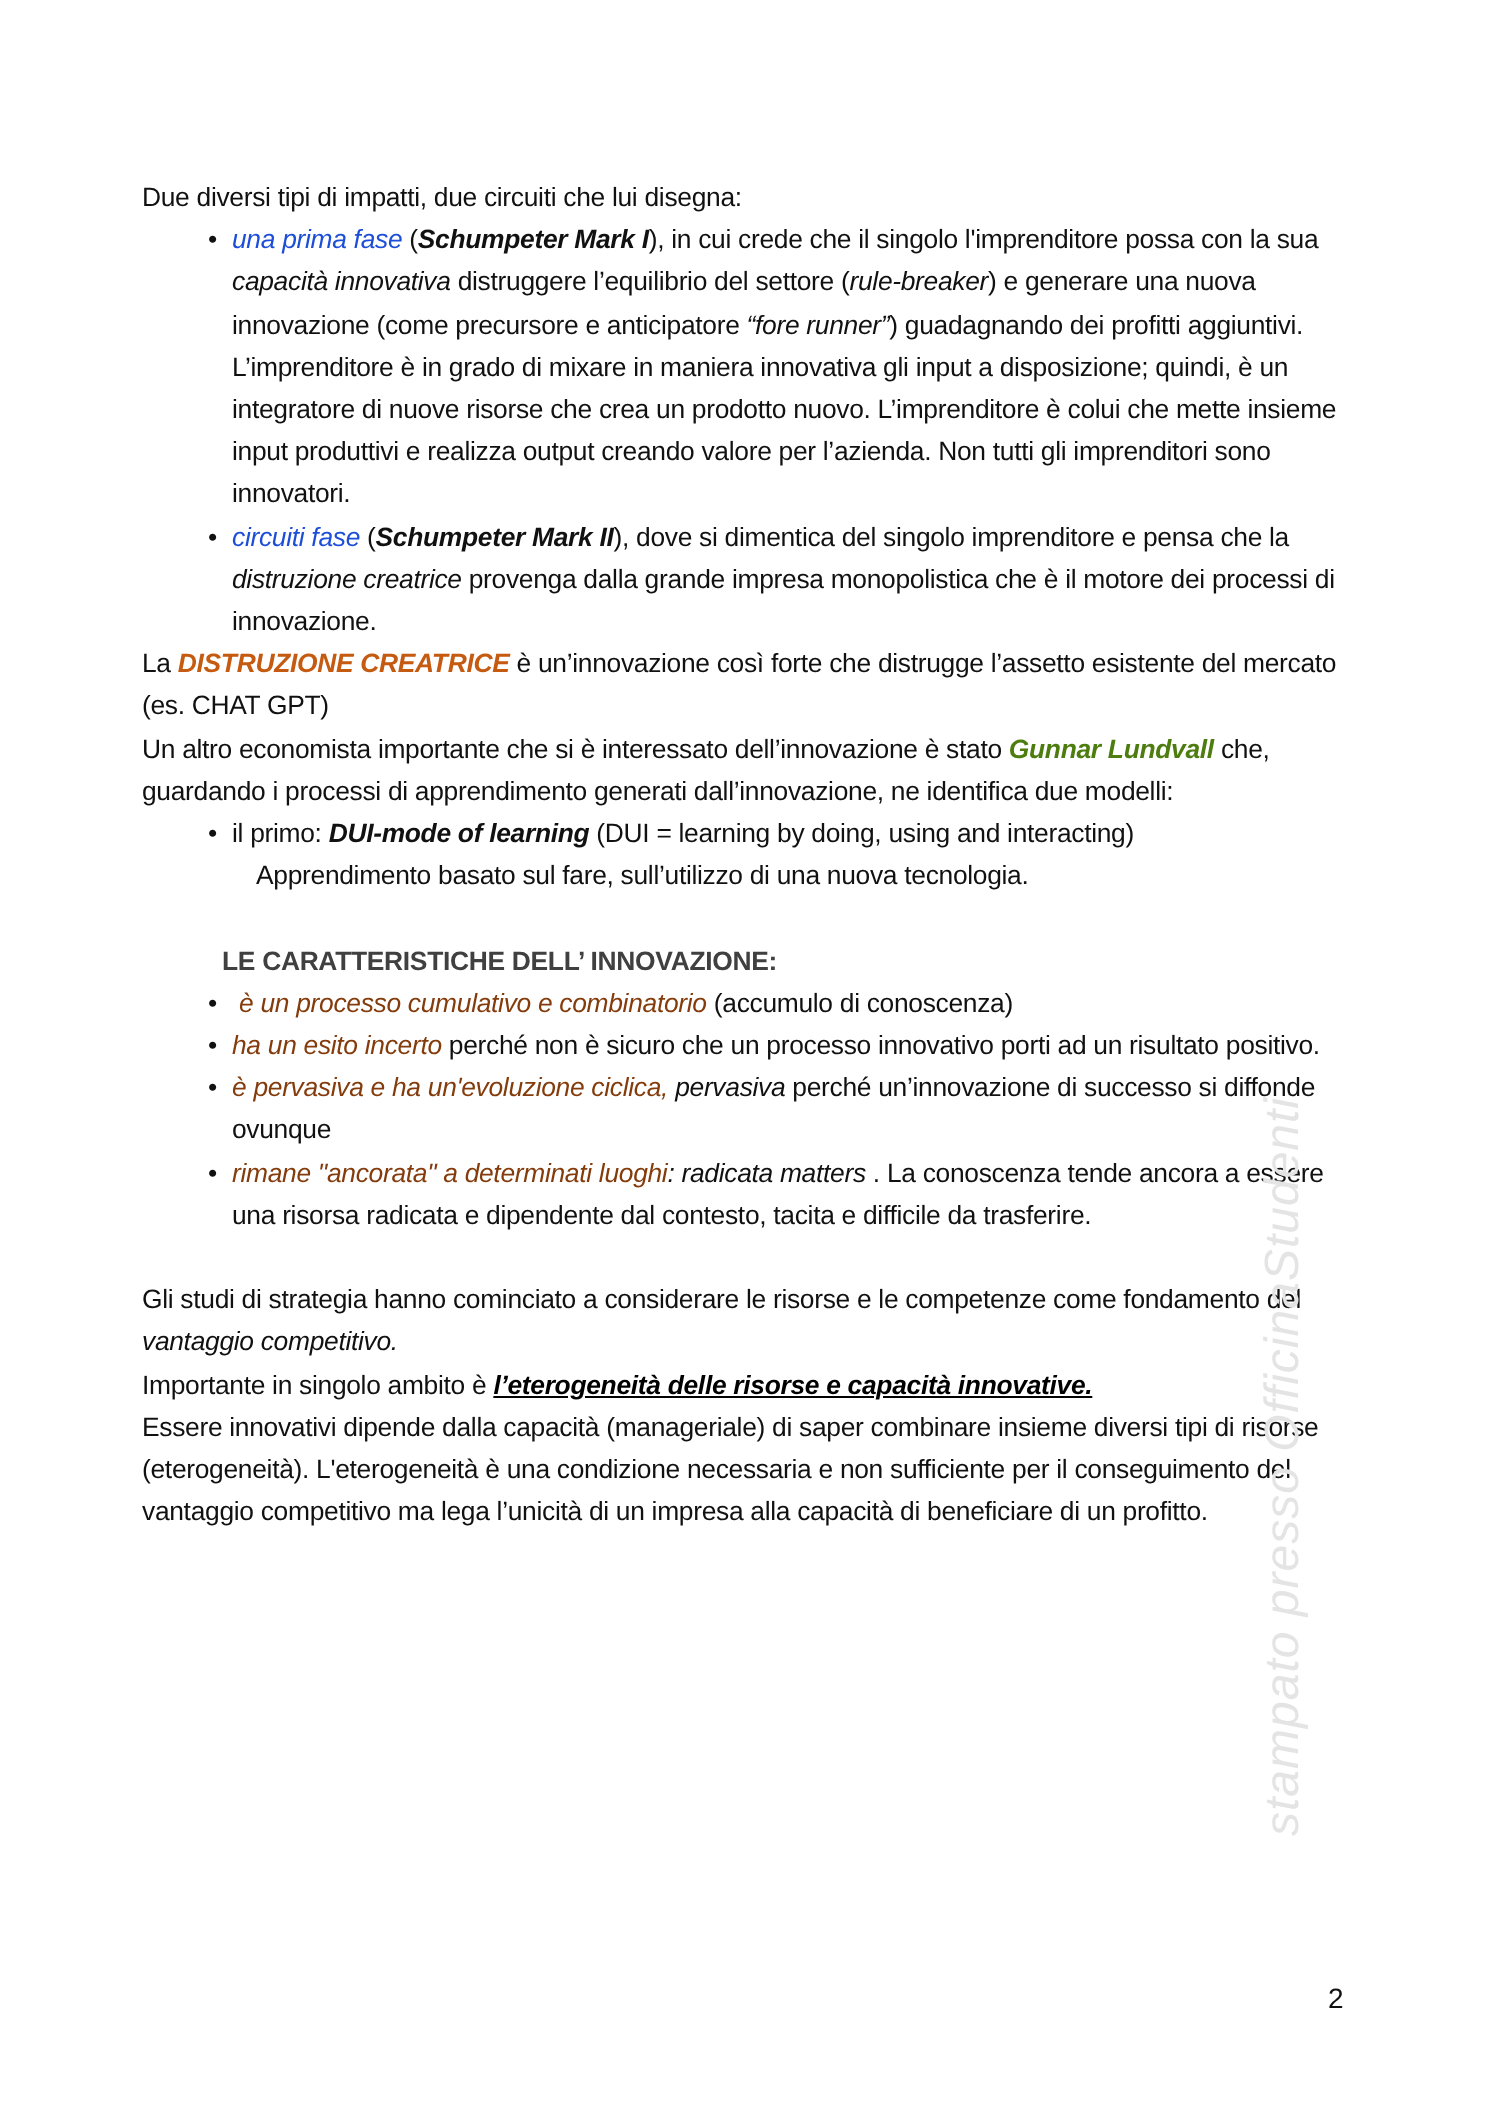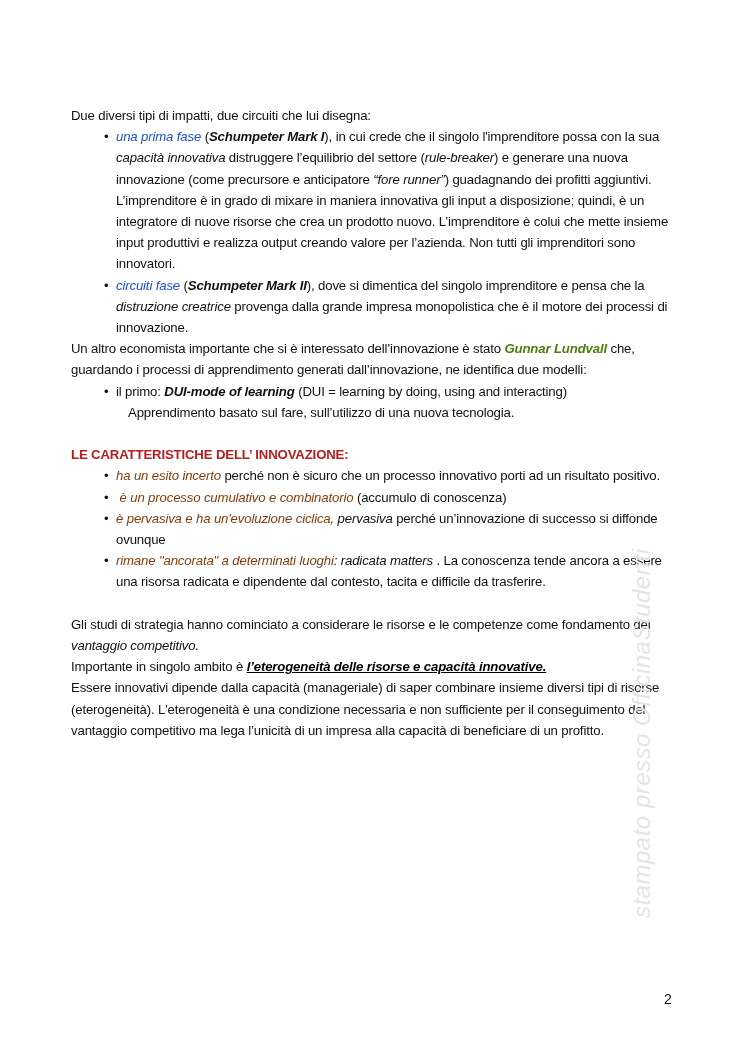--- a/index.html
+++ b/index.html
@@ -1,61 +1,62 @@
 <!DOCTYPE html>
 <html><head>
 <meta charset="utf-8">
 <style>
   html, body { margin: 0; padding: 0; background: #ffffff; }
   body { width: 744px; height: 1052px; position: relative; overflow: hidden;
          font-family: "Liberation Sans", "DejaVu Sans", sans-serif; color: #111; }
   .page { position: absolute; left: 0; top: 0; width: 744px; height: 1052px; background: #fff; }
-  .content { position: absolute; left: 71px; top: 105px; width: 610px; font-size: 13.2px; line-height: 21.2px; letter-spacing: -0.15px; }
+  .content { position: absolute; left: 71px; top: 88px; width: 610px; font-size: 13.2px; line-height: 21.2px; letter-spacing: -0.15px; }
   .p { margin: 0; }
   .bl { position: relative; padding-left: 45px; text-indent: -12px; margin: 0; }
   .bl .dot { display: inline-block; width: 12px; text-indent: 0; }
   .blank { height: 21.2px; }
   .blue { color: #1d4ed8; font-style: italic; }
   .orange { color: #c55a11; font-weight: bold; font-style: italic; }
   .purple { color: #4d7c0f; font-weight: bold; font-style: italic; }
   .brown { color: #843c0c; font-style: italic; }
-  .red-h { color: #b91c1c; font-weight: bold; }
+  .red-h { color: #404040; font-weight: bold; margin-left: 40px; }
   .red-u { color: #000000; font-weight: bold; font-style: italic; text-decoration: underline; }
   .bi { font-weight: bold; font-style: italic; }
   .i { font-style: italic; }
   .watermark { position: absolute; left: 628px; top: 918px; transform-origin: 0 0; transform: rotate(-90deg);
                font-size: 24px; font-style: italic; color: #e4e4e4; white-space: nowrap; letter-spacing: 0.5px; }
   .pagenum { position: absolute; left: 664px; top: 991px; font-size: 14px; color: #111; }
 </style>
 </head>
 <body>
 
 <div class="page">
   <div class="content">
 
     <p class="p">Due diversi tipi di impatti, due circuiti che lui disegna:</p>
 
     <p class="bl"><span class="dot">•</span><span class="blue">una prima fase</span><span> (</span><span class="bi">Schumpeter Mark I</span><span>), in cui crede che il singolo l'imprenditore possa con la sua </span><span class="i">capacità innovativa</span><span> distruggere l’equilibrio del settore (</span><span class="i">rule-breaker</span><span>) e generare una nuova innovazione (come precursore e anticipatore </span><span class="i">“fore runner”</span><span>) guadagnando dei profitti aggiuntivi. L’imprenditore è in grado di mixare in maniera innovativa gli input a disposizione; quindi, è un integratore di nuove risorse che crea un prodotto nuovo. L’imprenditore è colui che mette insieme input produttivi e realizza output creando valore per l’azienda. Non tutti gli imprenditori sono innovatori.</span></p>
 
     <p class="bl"><span class="dot">•</span><span class="blue">circuiti fase</span><span> (</span><span class="bi">Schumpeter Mark II</span><span>), dove si dimentica del singolo imprenditore e pensa che la </span><span class="i">distruzione creatrice</span><span> provenga dalla grande impresa monopolistica che è il motore dei processi di innovazione.</span></p>
 
+    <p class="p"><span>La </span><span class="orange">DISTRUZIONE CREATRICE</span><span> è un’innovazione così forte che distrugge l’assetto esistente del mercato (es. CHAT GPT)</span></p>
 
     <p class="p"><span>Un altro economista importante che si è interessato dell’innovazione è stato </span><span class="purple">Gunnar Lundvall</span><span> che, guardando i processi di apprendimento generati dall’innovazione, ne identifica due modelli:</span></p>
 
     <p class="bl"><span class="dot">•</span><span>il primo: </span><span class="bi">DUI-mode of learning</span><span> (DUI = learning by doing, using and interacting)</span><br><span style="padding-left:12px">Apprendimento basato sul fare, sull’utilizzo di una nuova tecnologia.</span></p>
 
 
 
     <div class="blank"></div>
 
     <p class="p red-h">LE CARATTERISTICHE DELL’ INNOVAZIONE:</p>
 
+    <p class="bl"><span class="dot">•</span><span class="brown"> è un processo cumulativo e combinatorio</span><span> (accumulo di conoscenza)</span></p>
+
     <p class="bl"><span class="dot">•</span><span class="brown">ha un esito incerto</span><span> perché non è sicuro che un processo innovativo porti ad un risultato positivo.</span></p>
-
-    <p class="bl"><span class="dot">•</span><span class="brown"> è un processo cumulativo e combinatorio</span><span> (accumulo di conoscenza)</span></p>
 
     <p class="bl"><span class="dot">•</span><span class="brown">è pervasiva e ha un'evoluzione ciclica,</span><span class="i"> pervasiva</span><span> perché un’innovazione di successo si diffonde ovunque</span></p>
 
     <p class="bl"><span class="dot">•</span><span class="brown">rimane "ancorata" a determinati luoghi</span><span class="i">: radicata matters</span><span> . La conoscenza tende ancora a essere una risorsa radicata e dipendente dal contesto, tacita e difficile da trasferire.</span></p>
 
     <div class="blank"></div>
 
     <p class="p"><span>Gli studi di strategia hanno cominciato a considerare le risorse e le competenze come fondamento del </span><span class="i">vantaggio competitivo.</span></p>
 
     <p class="p"><span>Importante in singolo ambito è </span><span class="red-u">l’eterogeneità delle risorse e capacità innovative.</span></p>

